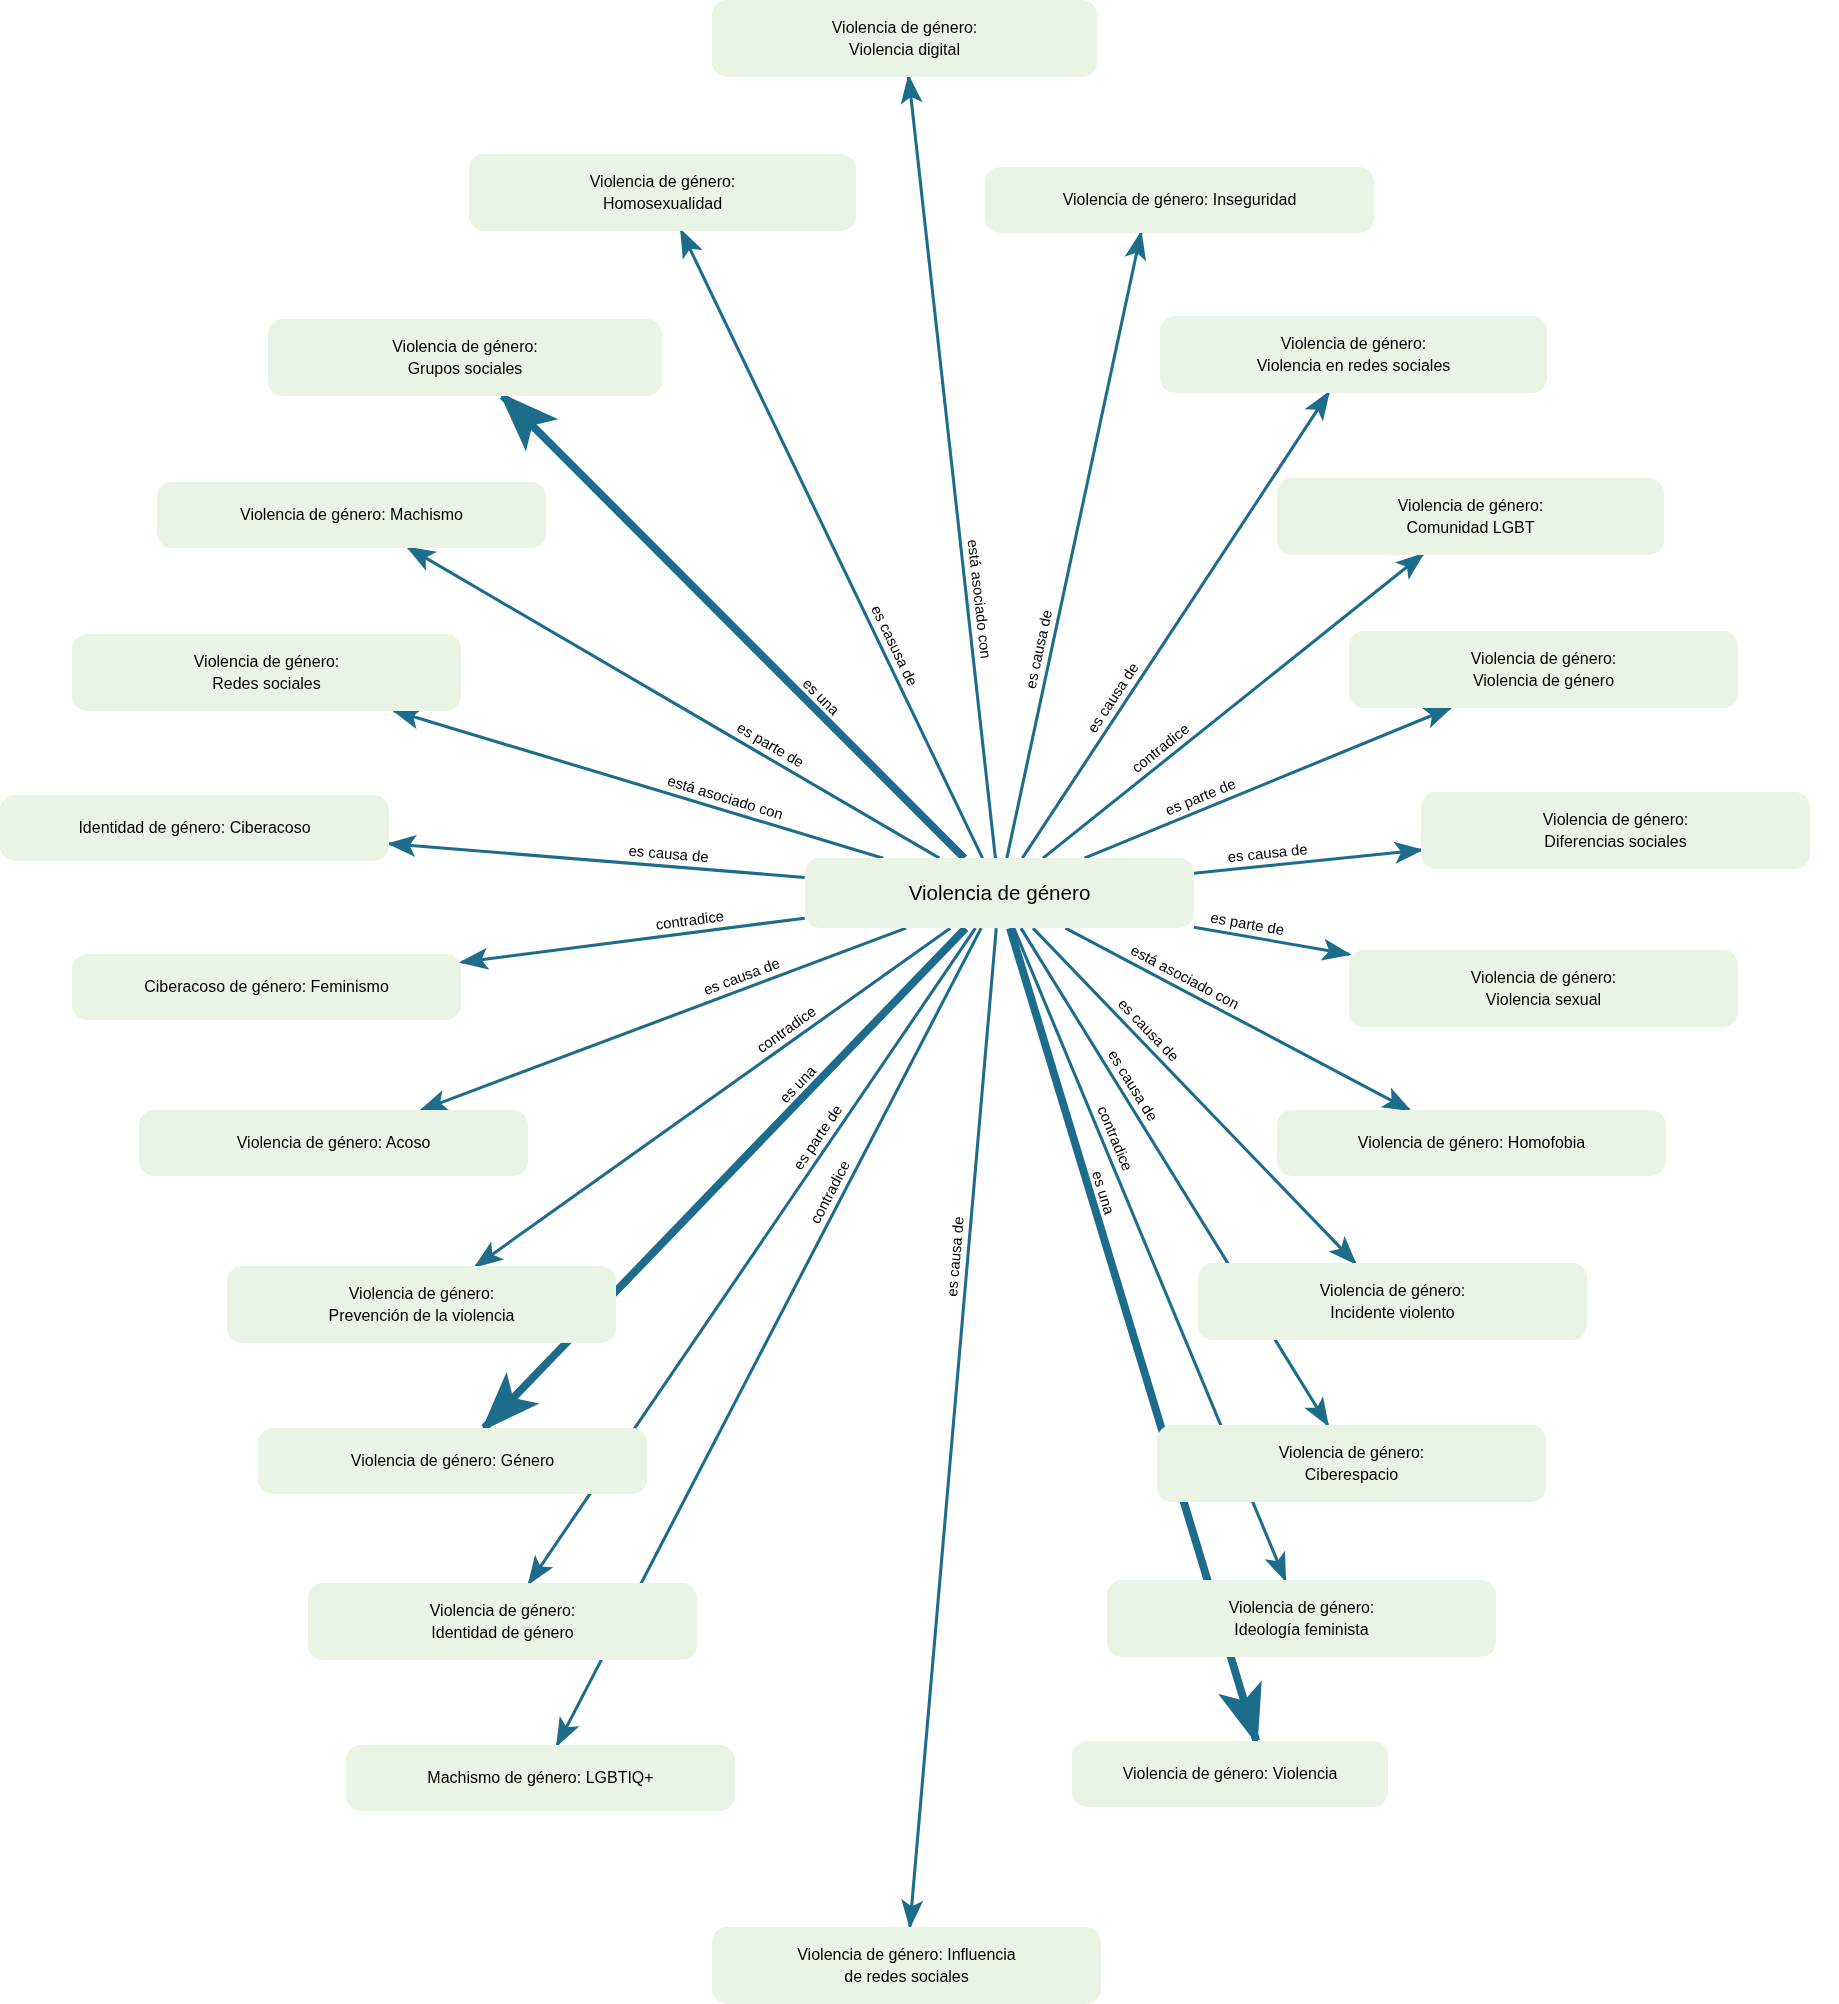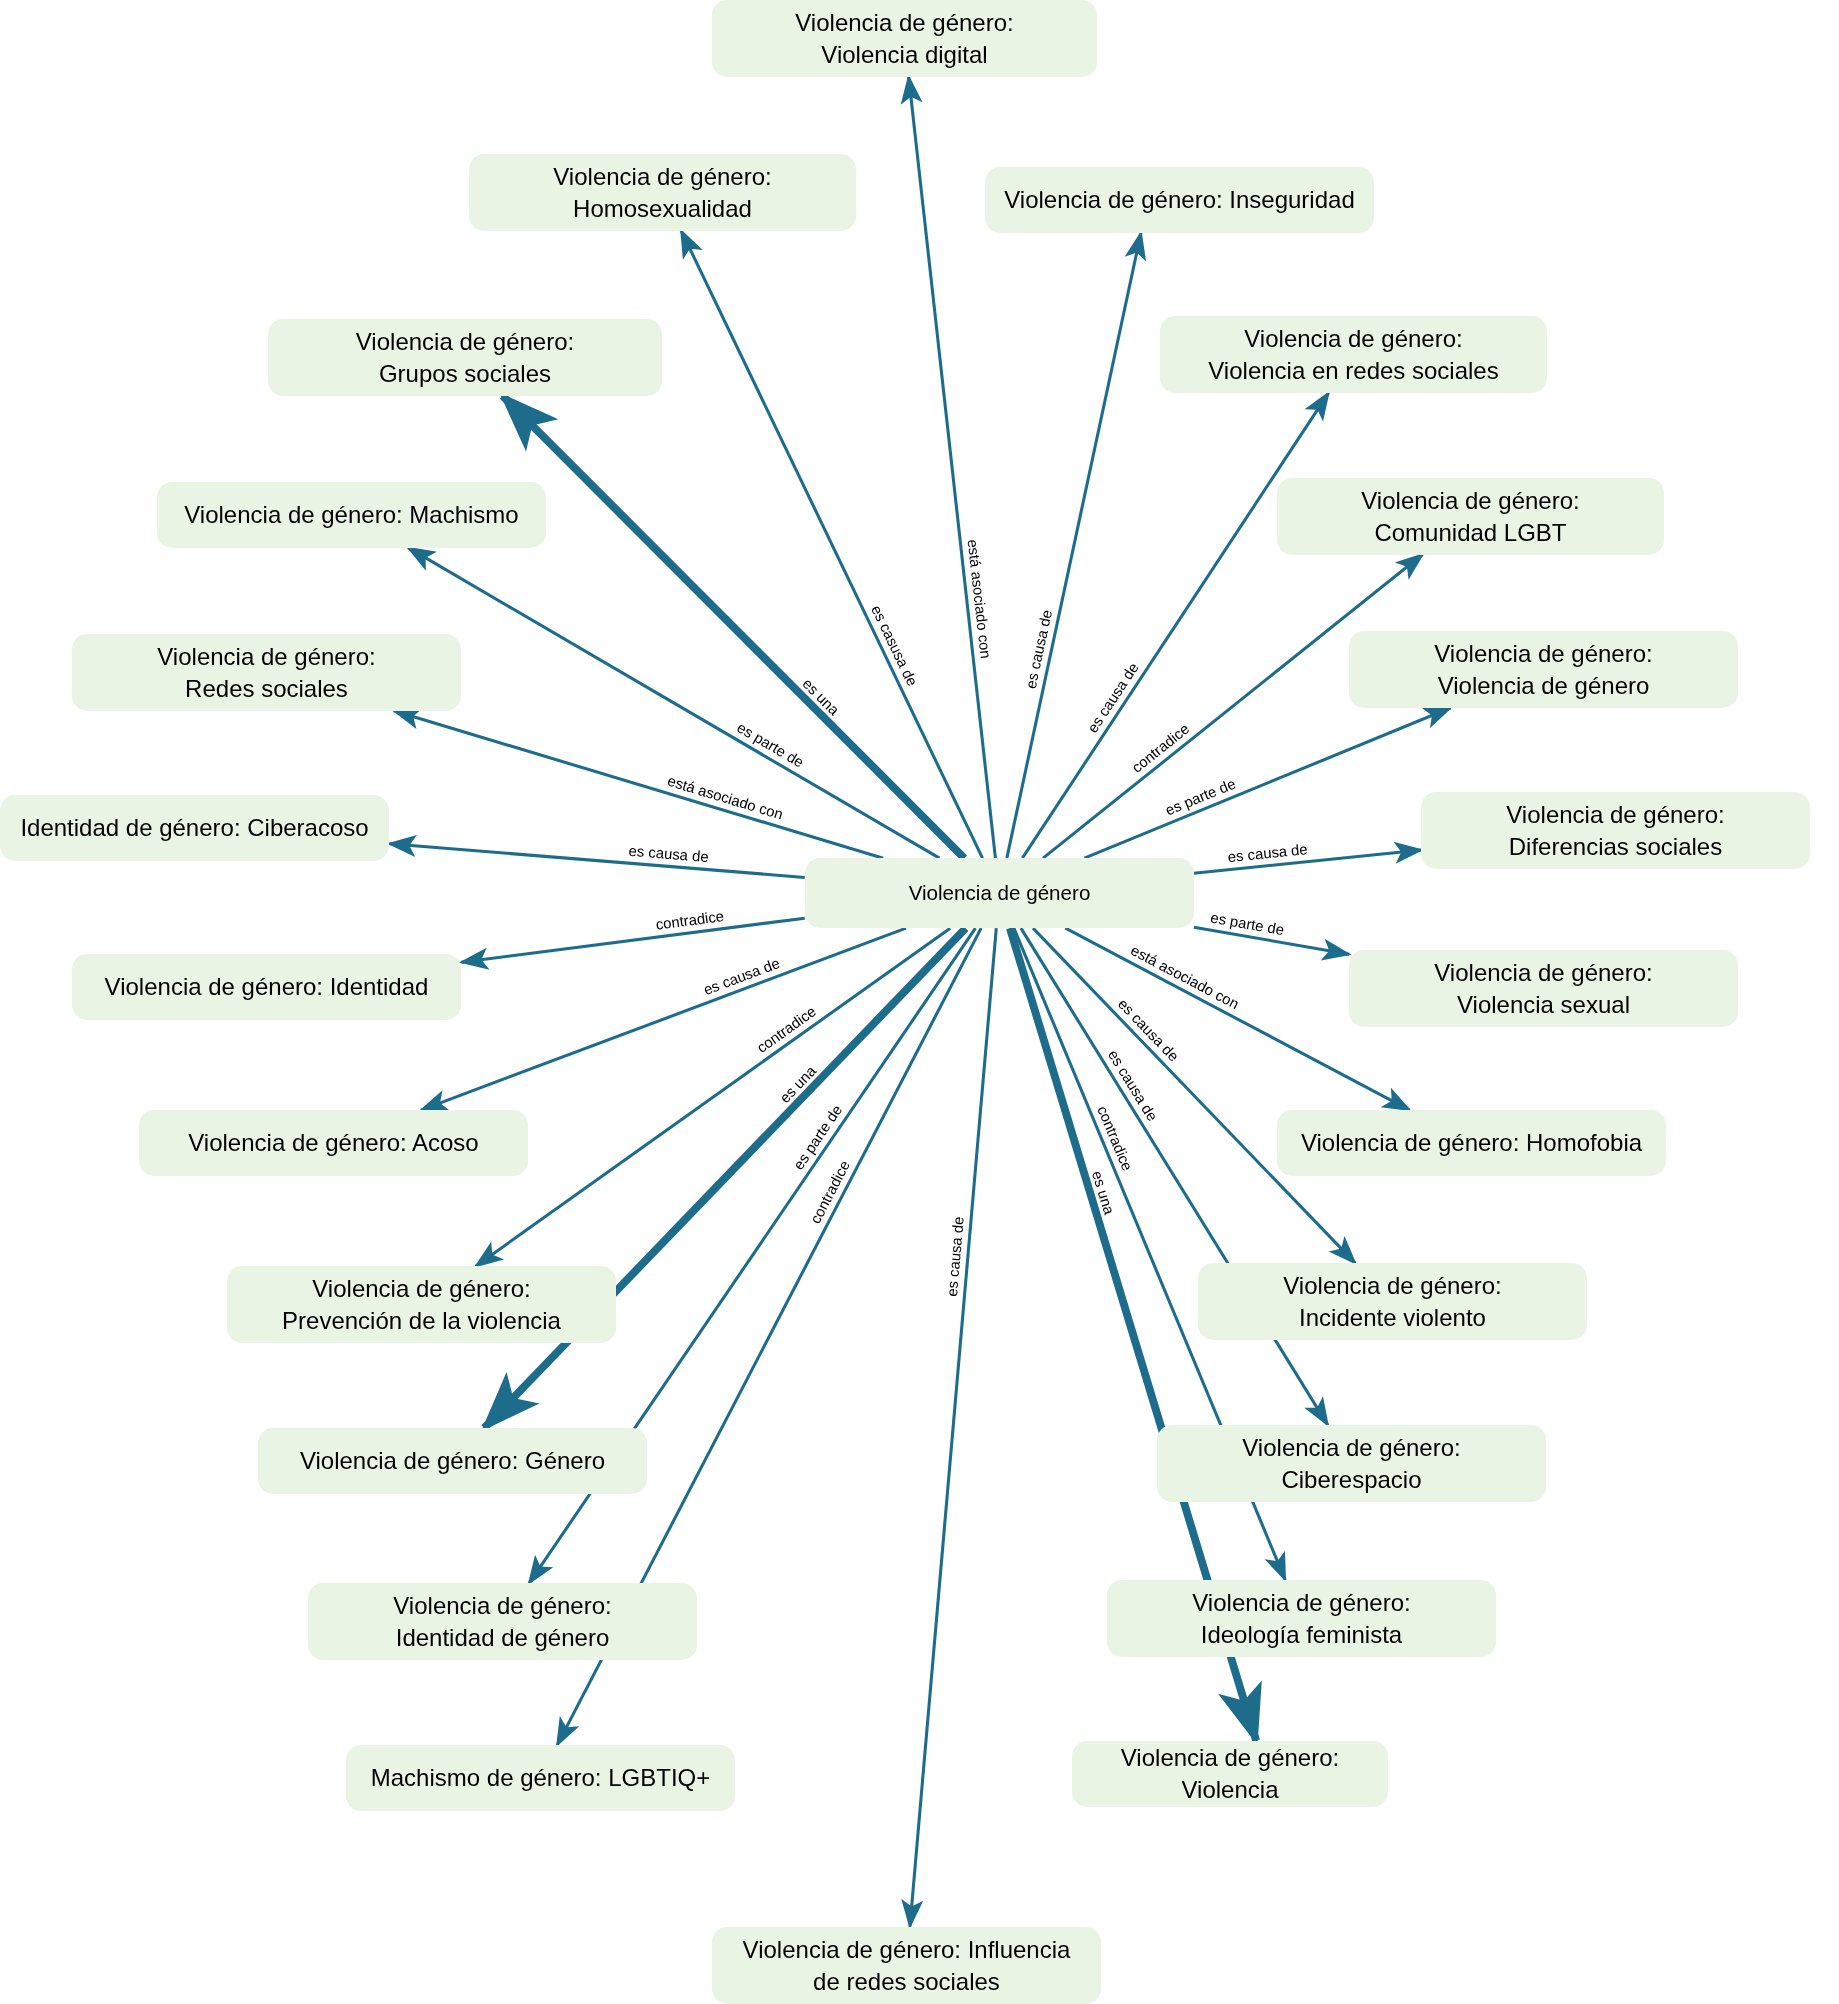--- a/index.html
+++ b/index.html
@@ -28,21 +28,21 @@
     position: absolute;
     box-sizing: border-box;
     background: #eaf4e4;
     border-radius: 15px;
     display: flex;
     align-items: center;
     justify-content: center;
     text-align: center;
     color: #000000;
     font-family: "Liberation Sans", sans-serif;
-    font-size: 24px;
+    font-size: 16px;
     line-height: 1.32;
     padding: 4.4px 11.4px;
     white-space: pre-line;
   }
   .node.center {
     font-size: 20.6px;
   }
   .edge-label {
     fill: #000000;
     font-family: "Liberation Sans", sans-serif;
@@ -133,21 +133,21 @@
       <div class="node" style="left: 157px; top: 482px; width: 389px; height: 66px;">Violencia de género: Machismo</div>
       <div class="node" style="left: 1277px; top: 478px; width: 387px; height: 77px;">Violencia de género:
 Comunidad LGBT</div>
       <div class="node" style="left: 72px; top: 634px; width: 389px; height: 77px;">Violencia de género:
 Redes sociales</div>
       <div class="node" style="left: 1349px; top: 631px; width: 389px; height: 77px;">Violencia de género:
 Violencia de género</div>
       <div class="node" style="left: 0px; top: 795px; width: 389px; height: 66px;">Identidad de género: Ciberacoso</div>
       <div class="node" style="left: 1421px; top: 792px; width: 389px; height: 77px;">Violencia de género:
 Diferencias sociales</div>
-      <div class="node" style="left: 72px; top: 954px; width: 389px; height: 66px;">Violencia de género: Identidad</div>
+      <div class="node" style="left: 72px; top: 954px; width: 389px; height: 66px;">Ciberacoso de género: Feminismo</div>
       <div class="node" style="left: 1349px; top: 950px; width: 389px; height: 77px;">Violencia de género:
 Violencia sexual</div>
       <div class="node" style="left: 139px; top: 1110px; width: 389px; height: 66px;">Violencia de género: Acoso</div>
       <div class="node" style="left: 1277px; top: 1110px; width: 389px; height: 66px;">Violencia de género: Homofobia</div>
       <div class="node" style="left: 227px; top: 1266px; width: 389px; height: 77px;">Violencia de género:
 Prevención de la violencia</div>
       <div class="node" style="left: 1198px; top: 1263px; width: 389px; height: 77px;">Violencia de género:
 Incidente violento</div>
       <div class="node" style="left: 258px; top: 1428px; width: 389px; height: 66px;">Violencia de género: Género</div>
       <div class="node" style="left: 1157px; top: 1425px; width: 389px; height: 77px;">Violencia de género:

